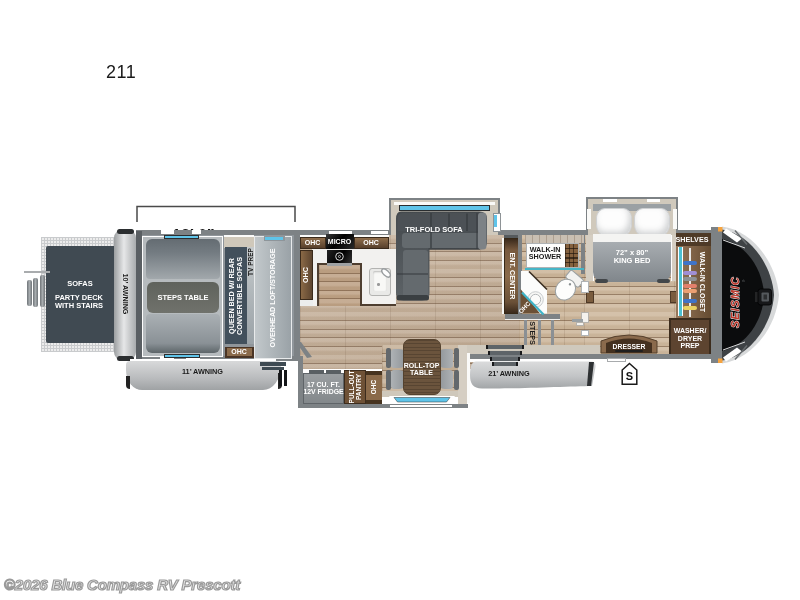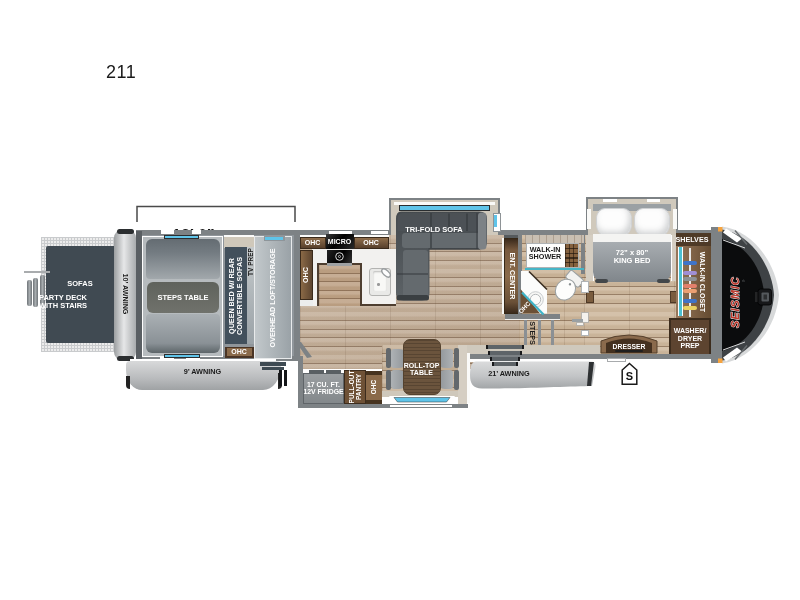--- a/index.html
+++ b/index.html
@@ -38,21 +38,21 @@
 <div class="abs" style="left:24px;top:270.5px;width:26px;height:2.5px;background:#a9acae;"></div>
 
 <div class="abs" style="left:26.5px;top:280px;width:5px;height:26px;background:linear-gradient(90deg,#6f7478,#a6abae 50%,#6f7478);border-radius:2px;"></div>
 
 <div class="abs" style="left:33px;top:277.5px;width:5px;height:29px;background:linear-gradient(90deg,#6f7478,#a6abae 50%,#6f7478);border-radius:2px;"></div>
 
 <div class="abs" style="left:39.5px;top:275px;width:5px;height:32px;background:linear-gradient(90deg,#6f7478,#a6abae 50%,#6f7478);border-radius:2px;"></div>
 
 <div class="lb" style="left:80px;top:284px;font-size:7.5px;">SOFAS</div>
 
-<div class="lb" style="left:63px;top:302px;font-size:7.5px;">PARTY DECK<br>WITH STAIRS</div>
+<div class="lb" style="left:79px;top:302px;font-size:7.5px;">PARTY DECK<br>WITH STAIRS</div>
 
 <div class="abs" style="left:114px;top:228.5px;width:22px;height:132px;border-radius:9px;background:linear-gradient(90deg,#9b9ea0,#e6e7e8 45%,#a8abad);"></div>
 <div class="abs" style="left:116.5px;top:229px;width:17px;height:4.5px;background:#2b2e30;border-radius:3px;"></div>
 <div class="abs" style="left:116.5px;top:356px;width:17px;height:4.5px;background:#2b2e30;border-radius:3px;"></div>
 <div class="lb r90" style="left:125px;top:294px;font-size:7.2px;color:#1a1a1a;">10’ AWNING</div>
 
 <div class="abs" style="left:136px;top:230px;width:578px;height:4.5px;background:#7d8285;"></div>
 
 <div class="abs" style="left:136px;top:230px;width:164px;height:130.5px;background:#7d8285;"></div>
 
@@ -332,21 +332,21 @@
 <div class="abs" style="left:437px;top:369.5px;width:16px;height:19.5px;background:linear-gradient(270deg,#aeb2b5,#8d9296);border-radius:8px 3px 3px 8px;"></div>
 
 <div class="abs" style="left:402.5px;top:338.5px;width:38px;height:56.5px;background-color:#6b543d;background-image:repeating-linear-gradient(180deg,rgba(0,0,0,0.18) 0 1px,transparent 1px 3.5px);border-radius:7px;border:1px solid #55422e;box-sizing:border-box;"></div>
 <div class="lb" style="left:421.5px;top:369.5px;font-size:7px;">ROLL-TOP<br>TABLE</div>
 
 <div class="abs" style="left:130px;top:358.8px;width:146px;height:2px;background:#fff;"></div>
 
 <div class="abs" style="left:126px;top:361px;width:155px;height:29px;border-radius:4px 4px 18px 16px / 4px 4px 24px 20px;background:linear-gradient(180deg,#d8d9da,#b9bbbd 60%,#9fa2a4);"></div>
 <div class="abs" style="left:125.5px;top:376px;width:4px;height:13px;background:#222;border-radius:0 0 0 8px;"></div>
 <div class="abs" style="left:277.5px;top:373px;width:4px;height:16px;background:#222;border-radius:0 0 6px 0;"></div>
-<div class="lb" style="left:202.5px;top:372px;font-size:7.3px;color:#1a1a1a;">9’ AWNING</div>
+<div class="lb" style="left:202.5px;top:372px;font-size:7.3px;color:#1a1a1a;">11’ AWNING</div>
 
 <div class="abs" style="left:260px;top:361.5px;width:26px;height:4px;background:#3e4a52;"></div>
 <div class="abs" style="left:262px;top:366.5px;width:22px;height:3.5px;background:#3e4a52;"></div>
 <div class="abs" style="left:278.5px;top:370px;width:3px;height:16px;background:#141618;"></div>
 <div class="abs" style="left:284px;top:370px;width:3px;height:16px;background:#141618;"></div>
 
 <svg class="abs" style="left:468px;top:358.5px;" width="132" height="35">
 <defs>
         <linearGradient id="awn" x1="0" y1="0" x2="0" y2="1">
 <stop offset="0" stop-color="#dadbdc"></stop>
@@ -379,14 +379,15 @@
 <rect x="13" y="9" width="4.5" height="4.5" fill="#f6a33e"></rect>
 <rect x="13" y="140.5" width="4.5" height="4.5" fill="#f6a33e"></rect>
 <rect x="50" y="74" width="5" height="10" fill="#232425"></rect>
 <rect x="53" y="71" width="13.5" height="16" rx="2.5" fill="#17181a" stroke="#000" stroke-width="0.8"></rect>
 <rect x="56.5" y="74.5" width="7.5" height="9" rx="1" fill="#54585c"></rect>
 <rect x="58.5" y="76.5" width="3.5" height="5" fill="#2c2e30"></rect>
 <text transform="translate(34,110) rotate(-90)" font-family="Liberation Sans,sans-serif" font-size="11" font-style="italic" font-weight="bold" fill="#c0392c" stroke="#ffffff" stroke-width="0.8" letter-spacing="0.9" paint-order="stroke">SEISMIC</text>
 <text transform="translate(40,64) rotate(-90)" font-family="Liberation Sans,sans-serif" font-size="3" fill="#9aa0a3">®</text>
 </svg>
 
+<div class="abs" style="left:4px;top:576px;font-size:15px;font-weight:bold;font-style:italic;color:#e8e8e8;-webkit-text-stroke:1.2px #9a9a9a;letter-spacing:-0.2px;">©2026 Blue Compass RV Prescott</div>
 
 </div>
 
 </body></html>

